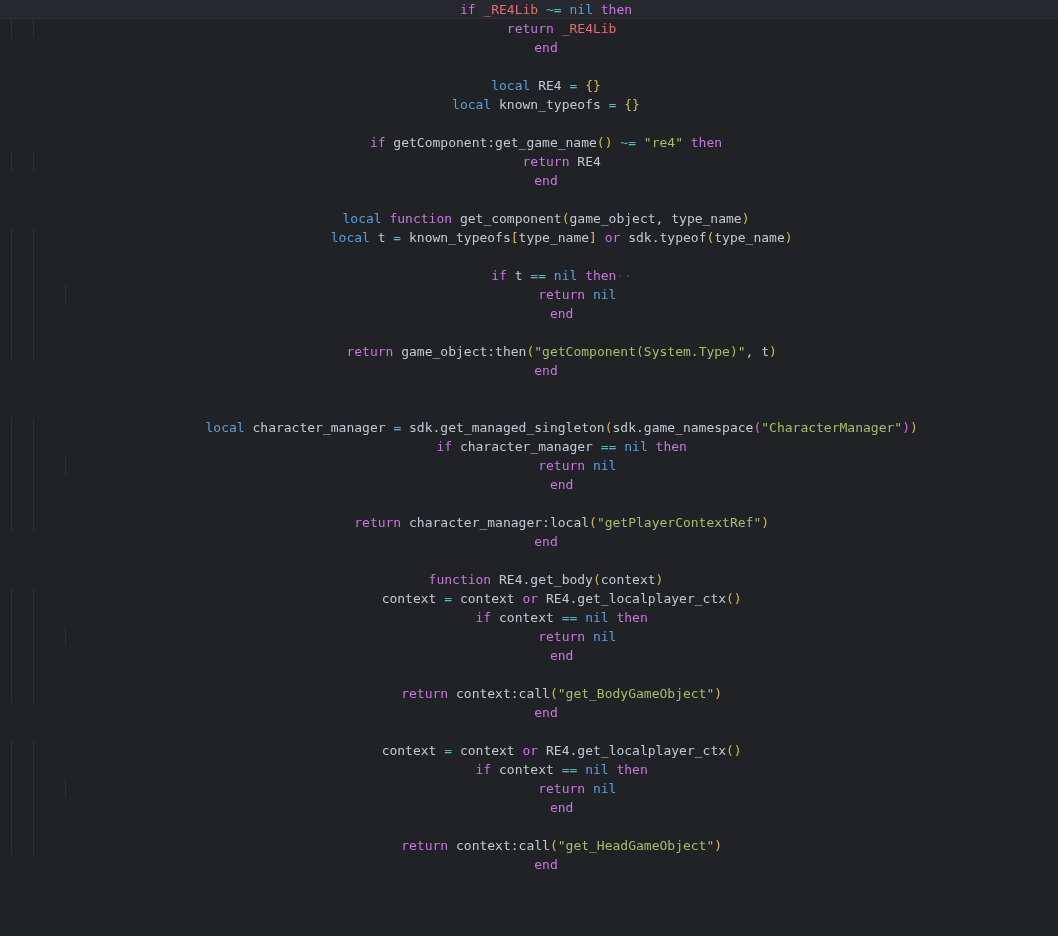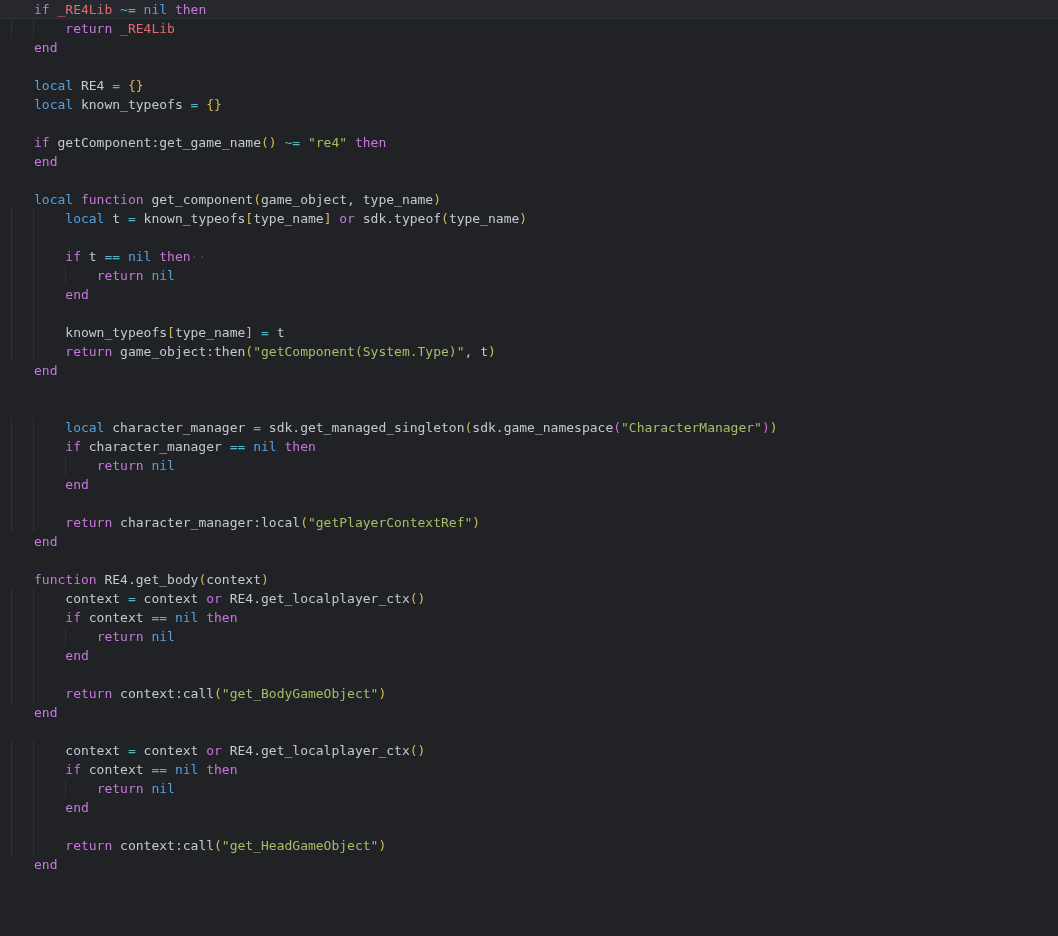--- a/index.html
+++ b/index.html
@@ -11,20 +11,21 @@
     font-family:"DejaVu Sans Mono","Liberation Mono",monospace;
     font-size:13px;line-height:19px;
     cursor:text;
   }
   .line{
     position:relative;
     height:19px;
     white-space:pre;
     padding-left:34px;
     color:var(--tok-fg,#c3c9d2);
+    text-align:center;
   }
   .line.current{
     background:var(--curline,#26282e);
     box-shadow:inset 0 -1px 0 var(--curline-border,#2e3138);
   }
   .guide{
     position:absolute;top:0;width:1px;height:19px;
     background:var(--guide,#2d3139);
   }
   .tk-kw{color:var(--tok-kw,#c678dd);}
@@ -42,30 +43,30 @@
 
 <div class="editor">
     <div class="line current"><span class="tk-kw">if </span><span class="tk-red">_RE4Lib </span><span class="tk-op">~= </span><span class="tk-blue">nil </span><span class="tk-kw">then</span></div>
     <div class="line"><span class="guide" style="left: 11px;"></span><span class="guide" style="left: 33px;"></span><span class="tk-fg">    </span><span class="tk-kw">return </span><span class="tk-red">_RE4Lib</span></div>
     <div class="line"><span class="tk-kw">end</span></div>
     <div class="line"></div>
     <div class="line"><span class="tk-blue">local </span><span class="tk-fg">RE4 </span><span class="tk-op">= </span><span class="tk-b1">{}</span></div>
     <div class="line"><span class="tk-blue">local </span><span class="tk-fg">known_typeofs </span><span class="tk-op">= </span><span class="tk-b1">{}</span></div>
     <div class="line"></div>
     <div class="line"><span class="tk-kw">if </span><span class="tk-fg">getComponent:get_game_name</span><span class="tk-b1">()</span><span class="tk-fg"> </span><span class="tk-op">~= </span><span class="tk-str">"re4" </span><span class="tk-kw">then</span></div>
+    <div class="line"><span class="guide" style="left: 11px;"></span><span class="guide" style="left: 33px;"></span><span class="tk-fg">    </span><span class="tk-kw">return </span><span class="tk-fg">RE4</span></div>
     <div class="line"><span class="tk-kw">end</span></div>
     <div class="line"></div>
     <div class="line"><span class="tk-blue">local </span><span class="tk-kw">function </span><span class="tk-fg">get_component</span><span class="tk-b1">(</span><span class="tk-fg">game_object, type_name</span><span class="tk-b1">)</span></div>
     <div class="line"><span class="guide" style="left: 11px;"></span><span class="guide" style="left: 33px;"></span><span class="tk-fg">    </span><span class="tk-blue">local </span><span class="tk-fg">t </span><span class="tk-op">= </span><span class="tk-fg">known_typeofs</span><span class="tk-b1">[</span><span class="tk-fg">type_name</span><span class="tk-b1">]</span><span class="tk-fg"> </span><span class="tk-kw">or </span><span class="tk-fg">sdk.typeof</span><span class="tk-b1">(</span><span class="tk-fg">type_name</span><span class="tk-b1">)</span></div>
     <div class="line"><span class="guide" style="left: 11px;"></span><span class="guide" style="left: 33px;"></span></div>
     <div class="line"><span class="guide" style="left: 11px;"></span><span class="guide" style="left: 33px;"></span><span class="tk-fg">    </span><span class="tk-kw">if </span><span class="tk-fg">t </span><span class="tk-op">== </span><span class="tk-blue">nil </span><span class="tk-kw">then</span><span class="tk-ws">··</span></div>
     <div class="line"><span class="guide" style="left: 11px;"></span><span class="guide" style="left: 33px;"></span><span class="guide" style="left: 65px;"></span><span class="tk-fg">        </span><span class="tk-kw">return </span><span class="tk-blue">nil</span></div>
     <div class="line"><span class="guide" style="left: 11px;"></span><span class="guide" style="left: 33px;"></span><span class="tk-fg">    </span><span class="tk-kw">end</span></div>
     <div class="line"><span class="guide" style="left: 11px;"></span><span class="guide" style="left: 33px;"></span></div>
-    <div class="line"><span class="guide" style="left: 11px;"></span><span class="guide" style="left: 33px;"></span><span class="tk-fg">    </span><span class="tk-fg">known_typeofs</span><span class="tk-b1">[</span><span class="tk-fg">type_name</span><span class="tk-b1">]</span><span class="tk-fg"> </span><span class="tk-op">= </span><span class="tk-fg">t</span></div>
     <div class="line"><span class="guide" style="left: 11px;"></span><span class="guide" style="left: 33px;"></span><span class="tk-fg">    </span><span class="tk-kw">return </span><span class="tk-fg">game_object:then</span><span class="tk-b1">(</span><span class="tk-str">"getComponent(System.Type)"</span><span class="tk-fg">, t</span><span class="tk-b1">)</span></div>
     <div class="line"><span class="tk-kw">end</span></div>
     <div class="line"></div>
     <div class="line"></div>
     <div class="line"><span class="guide" style="left: 11px;"></span><span class="guide" style="left: 33px;"></span><span class="tk-fg">    </span><span class="tk-blue">local </span><span class="tk-fg">character_manager </span><span class="tk-op">= </span><span class="tk-fg">sdk.get_managed_singleton</span><span class="tk-b1">(</span><span class="tk-fg">sdk.game_namespace</span><span class="tk-b2">(</span><span class="tk-str">"CharacterManager"</span><span class="tk-b2">)</span><span class="tk-b1">)</span></div>
     <div class="line"><span class="guide" style="left: 11px;"></span><span class="guide" style="left: 33px;"></span><span class="tk-fg">    </span><span class="tk-kw">if </span><span class="tk-fg">character_manager </span><span class="tk-op">== </span><span class="tk-blue">nil </span><span class="tk-kw">then</span></div>
     <div class="line"><span class="guide" style="left: 11px;"></span><span class="guide" style="left: 33px;"></span><span class="guide" style="left: 65px;"></span><span class="tk-fg">        </span><span class="tk-kw">return </span><span class="tk-blue">nil</span></div>
     <div class="line"><span class="guide" style="left: 11px;"></span><span class="guide" style="left: 33px;"></span><span class="tk-fg">    </span><span class="tk-kw">end</span></div>
     <div class="line"><span class="guide" style="left: 11px;"></span><span class="guide" style="left: 33px;"></span></div>
     <div class="line"><span class="guide" style="left: 11px;"></span><span class="guide" style="left: 33px;"></span><span class="tk-fg">    </span><span class="tk-kw">return </span><span class="tk-fg">character_manager:local</span><span class="tk-b1">(</span><span class="tk-str">"getPlayerContextRef"</span><span class="tk-b1">)</span></div>

